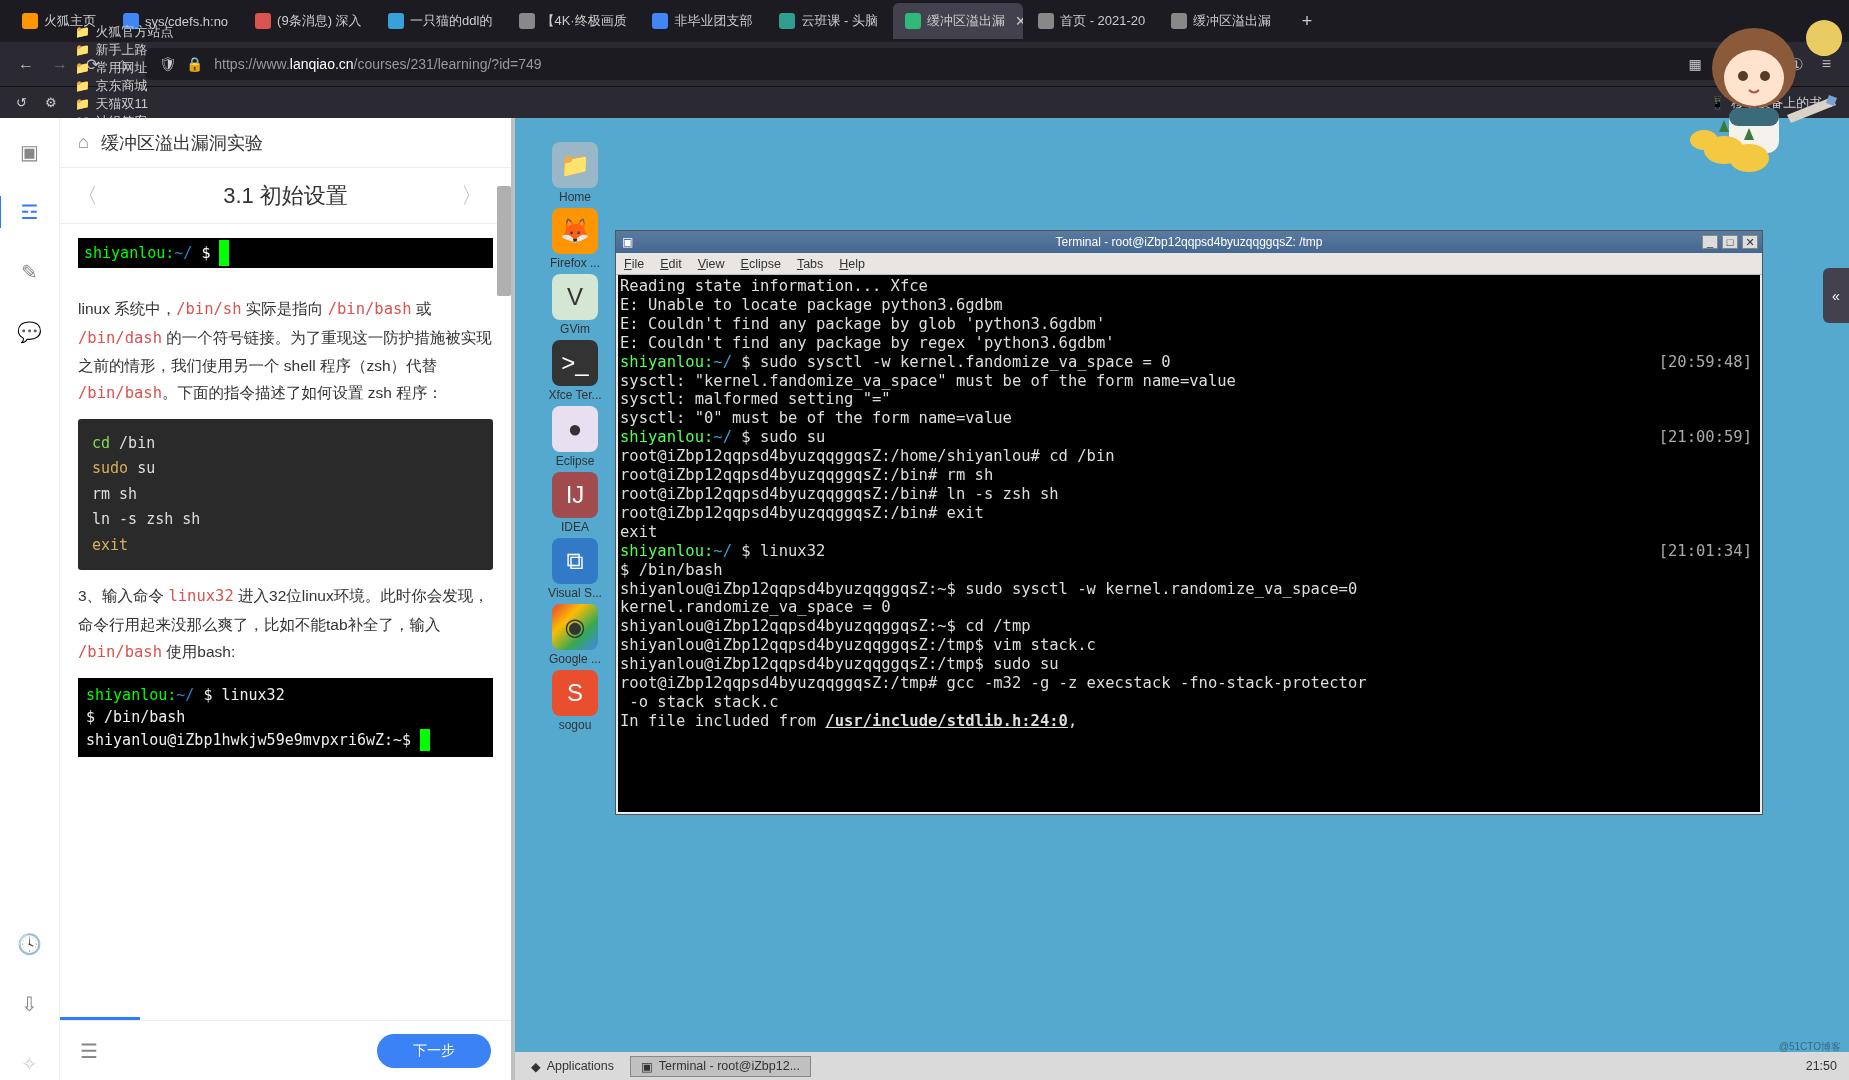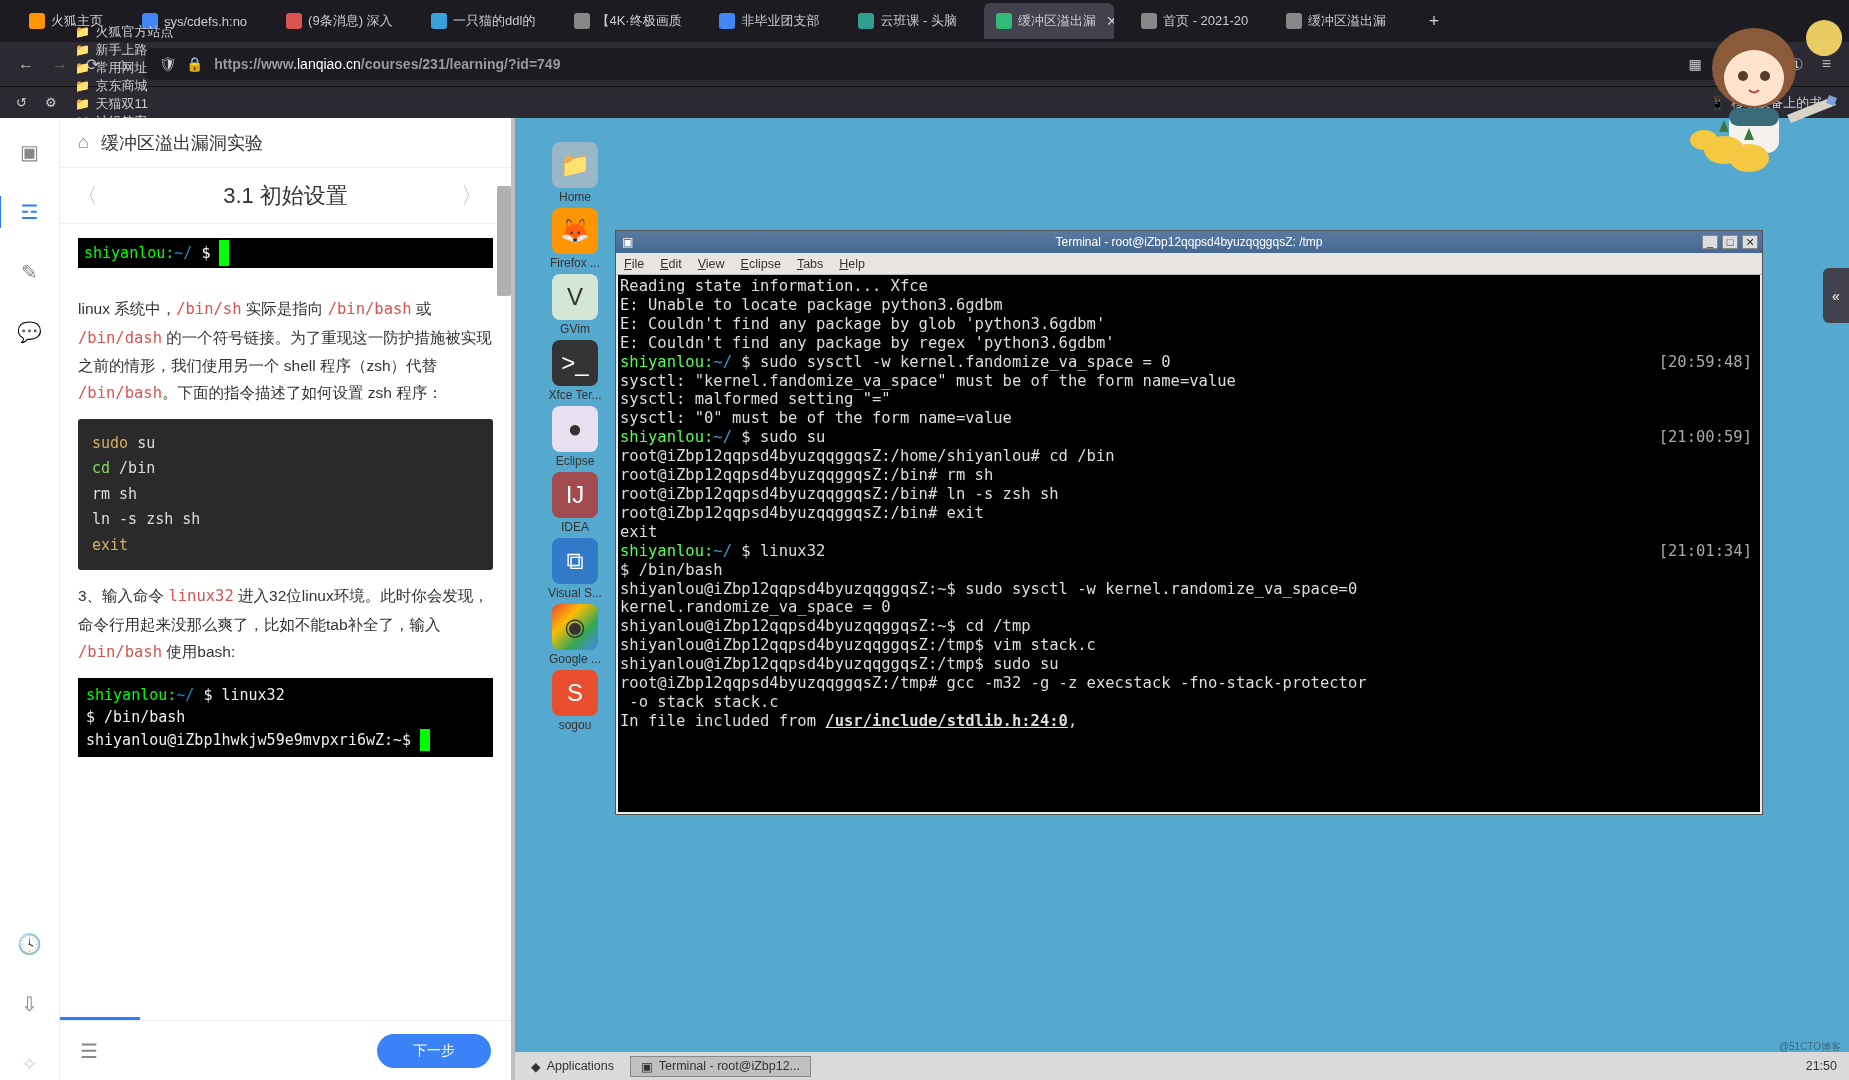--- a/index.html
+++ b/index.html
@@ -1,30 +1,30 @@
 <!DOCTYPE html>
 <html><head>
 <meta charset="utf-8">
 <style>
   * { margin: 0; padding: 0; box-sizing: border-box; }
   body { font-family: "Microsoft YaHei", Arial, sans-serif; background: #1c1b22; width: 1849px; height: 1080px; overflow: hidden; font-size: 14px; color: #eee; }
 
   
-  .tab-bar { height: 42px; display: flex; align-items: center; background: #1c1b22; padding-left: 17px; gap: 15px; }
+  .tab-bar { height: 42px; display: flex; align-items: center; background: #1c1b22; padding-left: 10px; gap: 3px; }
   .tab { display: flex; align-items: center; gap: 6px; padding: 0 12px; height: 36px; color: #ccc; font-size: 13px; border-radius: 6px 6px 0 0; max-width: 130px; overflow: hidden; white-space: nowrap; }
   .tab.active { background: #42414d; }
   .tab .fav { width: 16px; height: 16px; flex-shrink: 0; }
   .tab .close { margin-left: 4px; font-size: 14px; }
   .tab-new { width: 30px; height: 30px; display: flex; align-items: center; justify-content: center; color: #ccc; font-size: 18px; margin-left: 6px; }
 
   .addr-bar { height: 44px; display: flex; align-items: center; background: #2b2a33; padding: 0 18px; gap: 18px; }
   .nav-ico { color: #bbb; font-size: 16px; }
   .addr-box { flex: 1; background: #1c1b22; border-radius: 6px; height: 32px; display: flex; align-items: center; padding: 0 14px; gap: 10px; color: #ccc; }
   .addr-box .domain { color: #fff; }
-  .addr-box .path { color: #999; font-weight: bold; }
+  .addr-box .path { color: #999; }
 
   .bookmarks { height: 32px; display: flex; align-items: center; background: #2b2a33; padding: 0 16px; gap: 18px; font-size: 13px; color: #ccc; border-top: 1px solid #111; }
   .bk { display: flex; align-items: center; gap: 5px; }
   .bk-ico { width: 16px; height: 16px; display: inline-flex; align-items: center; justify-content: center; font-size: 12px;}
 
   
   .page { position: absolute; top: 118px; left: 0; right: 0; bottom: 0; display: flex; background: #fff; }
 
   
   .icon-strip { width: 60px; background: #fff; border-right: 1px solid #eee; display: flex; flex-direction: column; align-items: center; padding-top: 18px; gap: 28px; color: #888; }
@@ -221,22 +221,22 @@
       <span class="nav-arrow right">〉</span>
     </div>
     <div class="course-body">
       <span class="strip-prompt"><span class="prompt-host">shiyanlou:</span><span style="color:#28c">~/</span><span class="prompt-dollar"> $ </span><span style="background:#0f0;display:inline-block;width:10px;">&nbsp;</span></span>
 
       <br>
       <p>
         <span>linux 系统中，</span><span class="red">/bin/sh</span><span> 实际是指向 </span><span class="red">/bin/bash</span><span> 或 </span><span class="red">/bin/dash</span><span> 的一个符号链接。为了重现这一防护措施被实现之前的情形，我们使用另一个 shell 程序（zsh）代替 </span><span class="red">/bin/bash</span><span>。下面的指令描述了如何设置 zsh 程序：</span>
       </p>
       <div class="code-block" id="codeblock">
+          <div><span class="g">cd</span> /bin</div>
           <div><span class="y">sudo</span> su</div>
-          <div><span class="g">cd</span> /bin</div>
           <div>rm sh</div>
           <div>ln -s zsh sh</div>
           <div><span class="y">exit</span> </div>
         </div>
       <p><span>3、输入命令 </span><span class="red">linux32</span><span> 进入32位linux环境。此时你会发现，命令行用起来没那么爽了，比如不能tab补全了，输入 </span><span class="red">/bin/bash</span><span> 使用bash:</span></p>
       <div class="term-block" id="miniterm">
           <div><span class="host">shiyanlou:</span><span class="path">~/</span><span> $ linux32</span></div>
           <div>$ /bin/bash</div>
           <div>shiyanlou@iZbp1hwkjw59e9mvpxri6wZ:~$ <span class="cursor">&nbsp;</span></div>
         </div>

